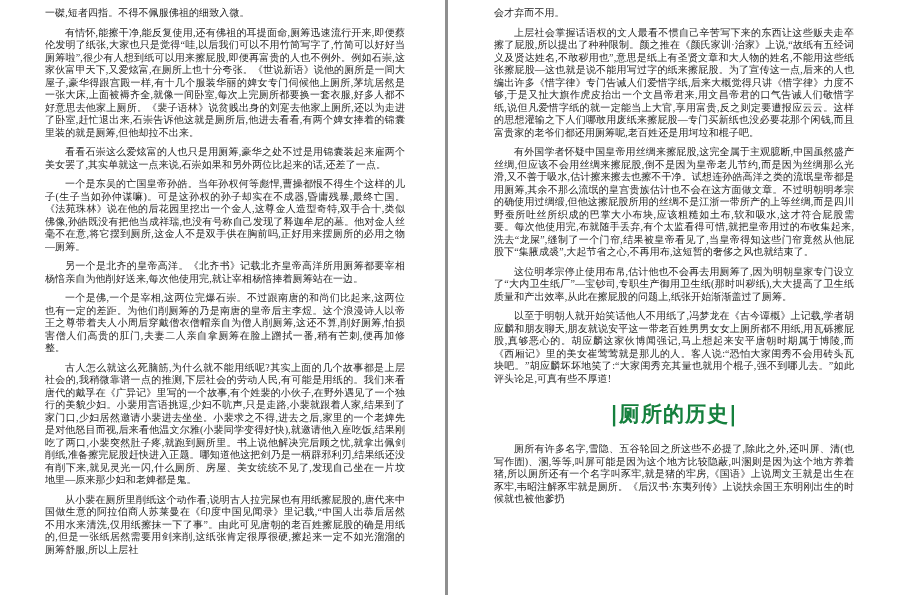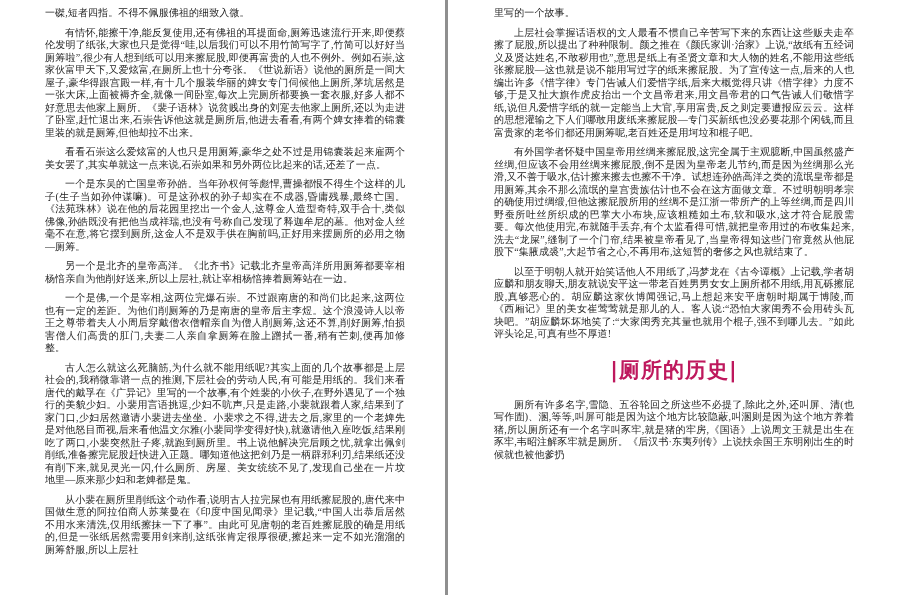--- a/index.html
+++ b/index.html
@@ -41,43 +41,44 @@
   }
   p.ind { text-indent: 2em; }
   .sec-title {
     font-family: "DejaVu Sans", "Liberation Sans", sans-serif;
     font-weight: bold;
     font-size: 21px;
     line-height: 26px;
     text-align: center;
     margin: 16px 0 16px 0;
     letter-spacing: 1px;
-    color: #be185d;
+    color: #15803d;
   }
 </style>
 </head>
 <body>
 
 <div class="spread">
 
   <div class="page left">
     <p>一磔,短者四指。不得不佩服佛祖的细致入微。</p>
     <p class="ind">有情怀,能擦干净,能反复使用,还有佛祖的耳提面命,厕筹迅速流行开来,即便蔡伦发明了纸张,大家也只是觉得“哇,以后我们可以不用竹简写字了,竹简可以好好当厕筹啦”,很少有人想到纸可以用来擦屁股,即便再富贵的人也不例外。例如石崇,这家伙富甲天下,又爱炫富,在厕所上也十分夸张。《世说新语》说他的厕所是一间大屋子,豪华得跟宫殿一样,有十几个服装华丽的婢女专门伺候他上厕所,茅坑居然是一张大床,上面被褥齐全,就像一间卧室,每次上完厕所都要换一套衣服,好多人都不好意思去他家上厕所。《裴子语林》说贫贱出身的刘寔去他家上厕所,还以为走进了卧室,赶忙退出来,石崇告诉他这就是厕所后,他进去看看,有两个婢女捧着的锦囊里装的就是厕筹,但他却拉不出来。</p>
     <p class="ind">看看石崇这么爱炫富的人也只是用厕筹,豪华之处不过是用锦囊装起来雇两个美女罢了,其实单就这一点来说,石崇如果和另外两位比起来的话,还差了一点。</p>
     <p class="ind">一个是东吴的亡国皇帝孙皓。当年孙权何等彪悍,曹操都恨不得生个这样的儿子(生子当如孙仲谋嘛)。可是这孙权的孙子却实在不成器,昏庸残暴,最终亡国。《法苑珠林》说在他的后花园里挖出一个金人,这尊金人造型奇特,双手合十,类似佛像,孙皓既没有把他当成祥瑞,也没有号称自己发现了释迦牟尼的墓。他对金人丝毫不在意,将它摆到厕所,这金人不是双手供在胸前吗,正好用来摆厕所的必用之物—厕筹。</p>
-    <p class="ind">另一个是北齐的皇帝高洋。《北齐书》记载北齐皇帝高洋所用厕筹都要宰相杨愔亲自为他削好送来,所以上层社,就让宰相杨愔捧着厕筹站在一边。</p>
+    <p class="ind">另一个是北齐的皇帝高洋。《北齐书》记载北齐皇帝高洋所用厕筹都要宰相杨愔亲自为他削好送来,每次他使用完,就让宰相杨愔捧着厕筹站在一边。</p>
     <p class="ind">一个是佛,一个是宰相,这两位完爆石崇。不过跟南唐的和尚们比起来,这两位也有一定的差距。为他们削厕筹的乃是南唐的皇帝后主李煜。这个浪漫诗人以帝王之尊带着夫人小周后穿戴僧衣僧帽亲自为僧人削厕筹,这还不算,削好厕筹,怕损害僧人们高贵的肛门,夫妻二人亲自拿厕筹在脸上蹭拭一番,稍有芒刺,便再加修整。</p>
     <p class="ind">古人怎么就这么死脑筋,为什么就不能用纸呢?其实上面的几个故事都是上层社会的,我稍微靠谱一点的推测,下层社会的劳动人民,有可能是用纸的。我们来看唐代的戴孚在《广异记》里写的一个故事,有个姓裴的小伙子,在野外遇见了一个独行的美貌少妇。小裴用言语挑逗,少妇不吭声,只是走路,小裴就跟着人家,结果到了家门口,少妇居然邀请小裴进去坐坐。小裴求之不得,进去之后,家里的一个老婢先是对他怒目而视,后来看他温文尔雅(小裴同学变得好快),就邀请他入座吃饭,结果刚吃了两口,小裴突然肚子疼,就跑到厕所里。书上说他解决完后顾之忧,就拿出佩剑削纸,准备擦完屁股赶快进入正题。哪知道他这把剑乃是一柄辟邪利刃,结果纸还没有削下来,就见灵光一闪,什么厕所、房屋、美女统统不见了,发现自己坐在一片坟地里—原来那少妇和老婢都是鬼。</p>
     <p class="ind">从小裴在厕所里削纸这个动作看,说明古人拉完屎也有用纸擦屁股的,唐代来中国做生意的阿拉伯商人苏莱曼在《印度中国见闻录》里记载,“中国人出恭后居然不用水来清洗,仅用纸擦抹一下了事”。由此可见唐朝的老百姓擦屁股的确是用纸的,但是一张纸居然需要用剑来削,这纸张肯定很厚很硬,擦起来一定不如光溜溜的厕筹舒服,所以上层社</p>
   </div>
 
   <div class="gutter"></div>
 
   <div class="page right">
-    <p>里写的一个故事。</p>
+    <p>会才弃而不用。</p>
     <p class="ind">上层社会掌握话语权的文人最看不惯自己辛苦写下来的东西让这些贩夫走卒擦了屁股,所以提出了种种限制。颜之推在《颜氏家训·治家》上说,“故纸有五经词义及贤达姓名,不敢秽用也”,意思是纸上有圣贤文章和大人物的姓名,不能用这些纸张擦屁股—这也就是说不能用写过字的纸来擦屁股。为了宣传这一点,后来的人也编出许多《惜字律》专门告诫人们爱惜字纸,后来大概觉得只讲《惜字律》力度不够,于是又扯大旗作虎皮抬出一个文昌帝君来,用文昌帝君的口气告诫人们敬惜字纸,说但凡爱惜字纸的就一定能当上大官,享用富贵,反之则定要遭报应云云。这样的思想灌输之下人们哪敢用废纸来擦屁股—专门买新纸也没必要花那个闲钱,而且富贵家的老爷们都还用厕筹呢,老百姓还是用坷垃和棍子吧。</p>
     <p class="ind">有外国学者怀疑中国皇帝用丝绸来擦屁股,这完全属于主观臆断,中国虽然盛产丝绸,但应该不会用丝绸来擦屁股,倒不是因为皇帝老儿节约,而是因为丝绸那么光滑,又不善于吸水,估计擦来擦去也擦不干净。试想连孙皓高洋之类的流氓皇帝都是用厕筹,其余不那么流氓的皇宫贵族估计也不会在这方面做文章。不过明朝明孝宗的确使用过绸缎,但他这擦屁股所用的丝绸不是江浙一带所产的上等丝绸,而是四川野蚕所吐丝所织成的巴掌大小布块,应该粗糙如土布,软和吸水,这才符合屁股需要。每次他使用完,布就随手丢弃,有个太监看得可惜,就把皇帝用过的布收集起来,洗去“龙屎”,缝制了一个门帘,结果被皇帝看见了,当皇帝得知这些门帘竟然从他屁股下“集腋成裘”,大起节省之心,不再用布,这短暂的奢侈之风也就结束了。</p>
+    <p class="ind">这位明孝宗停止使用布帛,估计他也不会再去用厕筹了,因为明朝皇家专门设立了“大内卫生纸厂”—宝钞司,专职生产御用卫生纸(那时叫秽纸),大大提高了卫生纸质量和产出效率,从此在擦屁股的问题上,纸张开始渐渐盖过了厕筹。</p>
     <p class="ind">以至于明朝人就开始笑话他人不用纸了,冯梦龙在《古今谭概》上记载,学者胡应麟和朋友聊天,朋友就说安平这一带老百姓男男女女上厕所都不用纸,用瓦砾擦屁股,真够恶心的。胡应麟这家伙博闻强记,马上想起来安平唐朝时期属于博陵,而《西厢记》里的美女崔莺莺就是那儿的人。客人说:“恐怕大家闺秀不会用砖头瓦块吧。”胡应麟坏坏地笑了:“大家闺秀充其量也就用个棍子,强不到哪儿去。”如此评头论足,可真有些不厚道!</p>
     <div class="sec-title">|厕所的历史|</div>
     <p class="ind">厕所有许多名字,雪隐、五谷轮回之所这些不必提了,除此之外,还叫屏、清(也写作圊)、溷,等等,叫屏可能是因为这个地方比较隐蔽,叫溷则是因为这个地方养着猪,所以厕所还有一个名字叫豕牢,就是猪的牢房,《国语》上说周文王就是出生在豕牢,韦昭注解豕牢就是厕所。《后汉书·东夷列传》上说扶余国王东明刚出生的时候就也被他爹扔</p>
   </div>
 
 </div>
 
 </body></html>

